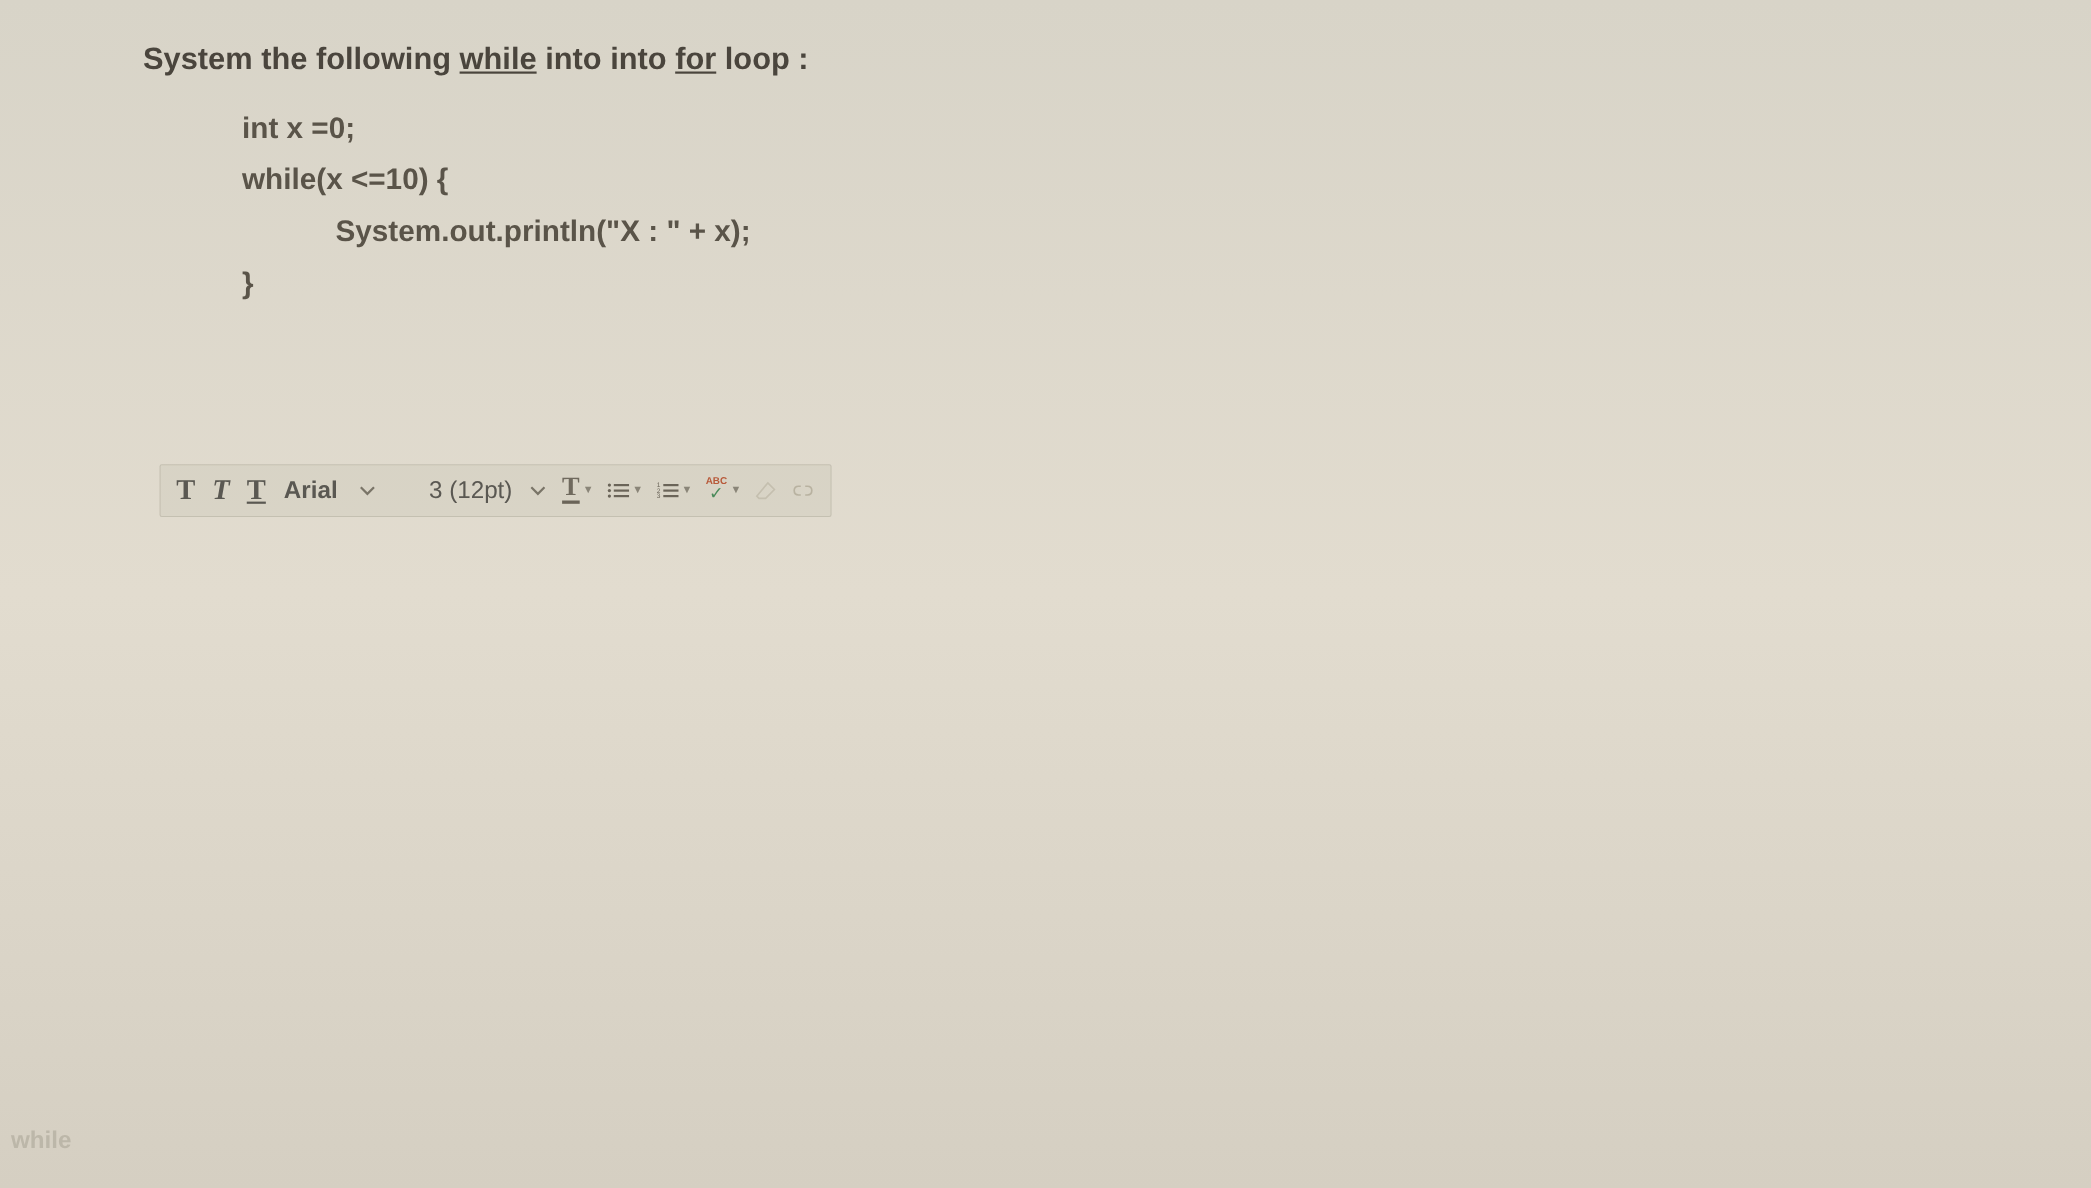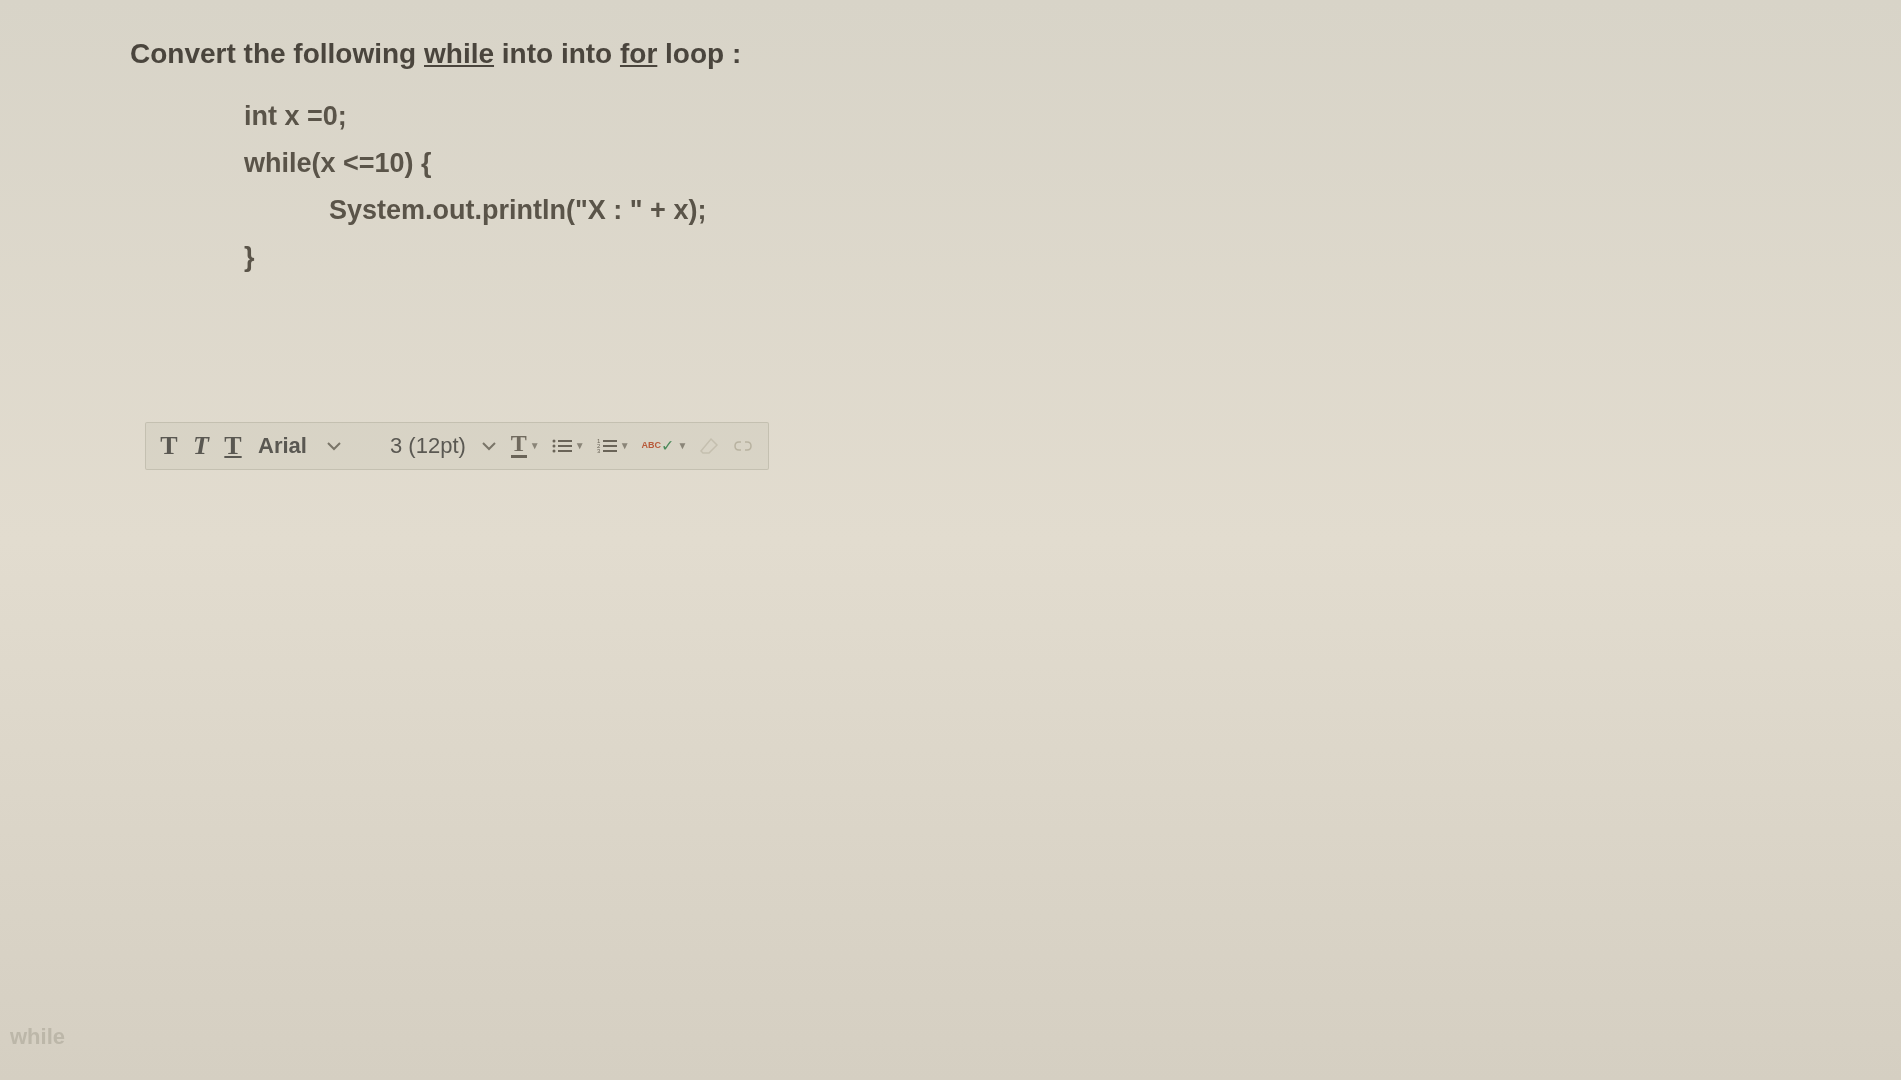--- a/index.html
+++ b/index.html
@@ -23,21 +23,21 @@
       line-height: 1.7;
       font-weight: bold;
       margin-bottom: 15px;
     }
     
     .question-text .underline {
       text-decoration: underline;
     }
     
     .code-block {
-      margin-left: 114px;
+      margin-left: 90px;
       color: #5a5449;
       font-size: 27px;
       line-height: 1.75;
       font-weight: bold;
       font-family: Arial, sans-serif;
       margin-bottom: 140px;
     }
     
     .code-line-1 {
       margin-left: 0;
@@ -185,21 +185,21 @@
     }
     
     svg {
       display: block;
     }
   </style>
 </head>
 <body>
 
 <div class="question-text">
-  <span>Convert the following </span><span class="underline">while</span><span> into into </span><span class="underline">for</span><span> loop :</span>
+  <span>System the following </span><span class="underline">while</span><span> into into </span><span class="underline">for</span><span> loop :</span>
 </div>
 
 <div class="code-block">
   <div class="code-line-1">int x =0;</div>
   <div class="code-line-2">while(x &lt;=10) {</div>
   <div class="code-line-3">System.out.println("X : " + x);</div>
   <div class="code-line-5">}</div>
 </div>
 
 <div class="toolbar">
@@ -259,21 +259,21 @@
         <rect x="6" y="7" width="14" height="2" fill="#6a6458"></rect>
         <text x="0" y="15" font-size="6" fill="#6a6458">3</text>
         <rect x="6" y="12" width="14" height="2" fill="#6a6458"></rect>
       </svg>
     </span>
     <span class="dropdown-arrow">▼</span>
   </div>
 
   <div class="toolbar-btn">
     <span class="toolbar-icon">
-      <span style="display:flex;flex-direction:row;align-items:center;line-height:1;text-align:center;">
+      <span style="display:flex;flex-direction:column;align-items:center;line-height:1;text-align:center;">
         <span style="font-size:9px;color:#b85a3a;font-weight:bold;">ABC</span>
         <span class="spellcheck-check">✓</span>
       </span>
     </span>
     <span class="dropdown-arrow">▼</span>
   </div>
 
   <div class="toolbar-btn">
     <span class="toolbar-icon eraser-icon">
       <svg width="20" height="18" viewBox="0 0 20 18">

